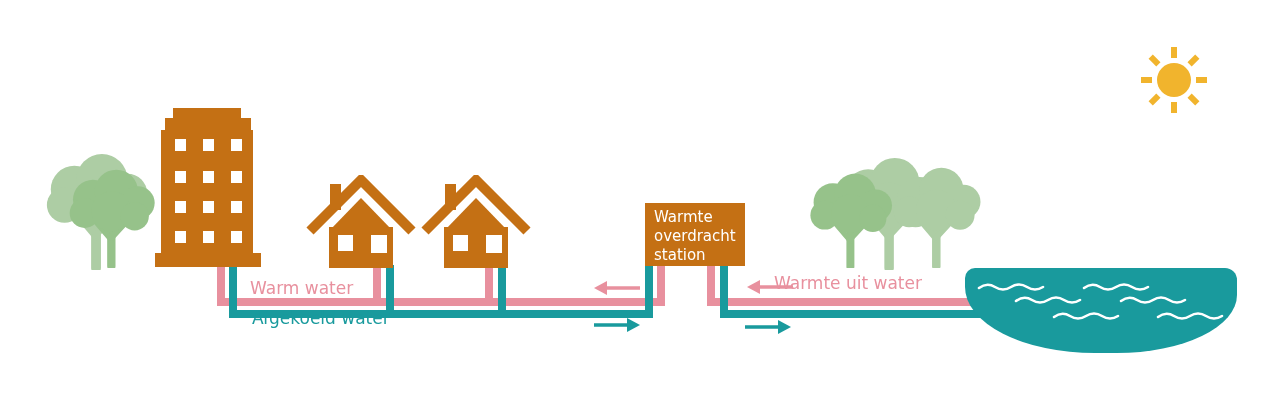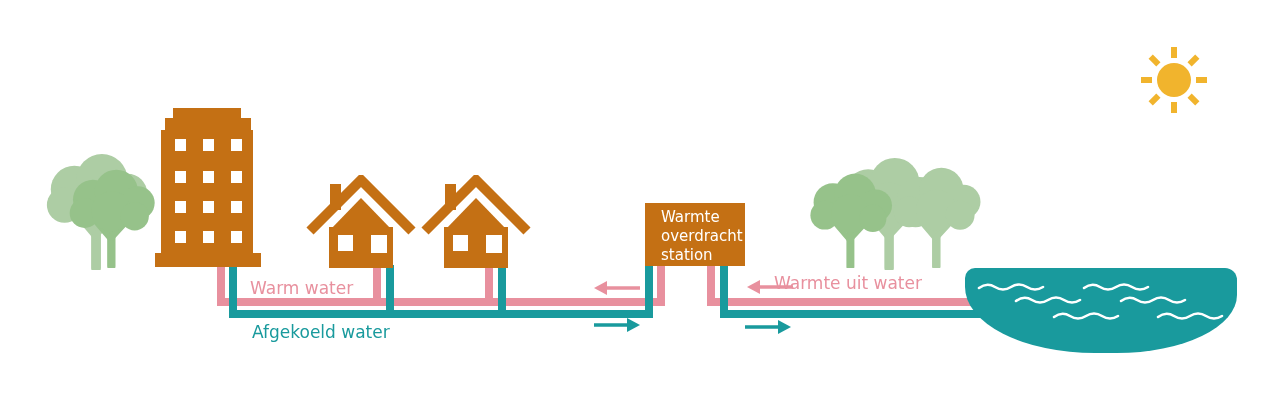--- a/index.html
+++ b/index.html
@@ -12,21 +12,21 @@
   .abs{position:absolute;}
   
   .pipe{position:absolute;}
   .pipe.pink{background:var(--pink);}
   .pipe.teal{background:var(--teal);}
   
   .bld-part{position:absolute;background:var(--orange);}
   .bld-win{position:absolute;background:var(--white);width:11px;height:12px;}
   
   .station{position:absolute;left:645px;top:203px;width:100px;height:63px;
-           background:var(--orange);box-sizing:border-box;padding:5px 2px 0 16px;
+           background:var(--orange);box-sizing:border-box;padding:5px 2px 0 9px;
            color:#fff;font-size:15px;line-height:19px;}
   
   .lbl{position:absolute;font-size:17px;white-space:nowrap;}
   .lbl.pink{color:var(--pink);}
   .lbl.teal{color:var(--teal);}
   
   .water{position:absolute;left:965px;top:268px;width:272px;height:85px;background:var(--teal);
          border-radius:10px 12px 120px 130px / 10px 12px 58px 66px;}
   .tree{color:var(--tree-mid);}
   .tree.light{color:var(--tree-light);}
@@ -149,21 +149,21 @@
   <svg class="abs" style="left:743px;top:278px" width="52" height="18">
     <line x1="50" y1="9" x2="14" y2="9" stroke="var(--pink)" stroke-width="3.6"></line>
     <polygon points="17,2 4,9 17,16" fill="var(--pink)"></polygon>
   </svg>
   <svg class="abs" style="left:743px;top:318px" width="52" height="18">
     <line x1="2" y1="9" x2="38" y2="9" stroke="var(--teal)" stroke-width="3.6"></line>
     <polygon points="35,2 48,9 35,16" fill="var(--teal)"></polygon>
   </svg>
 
   <div class="lbl pink" style="left:250px;top:278px">Warm water</div>
-  <div class="lbl teal" style="left:252px;top:322px">Afgekoeld water</div>
+  <div class="lbl teal" style="left:252px;top:308px">Afgekoeld water</div>
   <div class="lbl pink" style="left:774px;top:273px">Warmte uit water</div>
 
   <svg class="abs" style="left:1140px;top:46px" width="68" height="68">
     <circle cx="34" cy="34" r="17" fill="var(--sun)"></circle>
     <g stroke="var(--sun)" stroke-width="6">
       <line x1="56" y1="34" x2="67" y2="34"></line>
       <line x1="12" y1="34" x2="1" y2="34"></line>
       <line x1="34" y1="12" x2="34" y2="1"></line>
       <line x1="34" y1="56" x2="34" y2="67"></line>
       <line x1="49.6" y1="18.4" x2="57.3" y2="10.7"></line>

